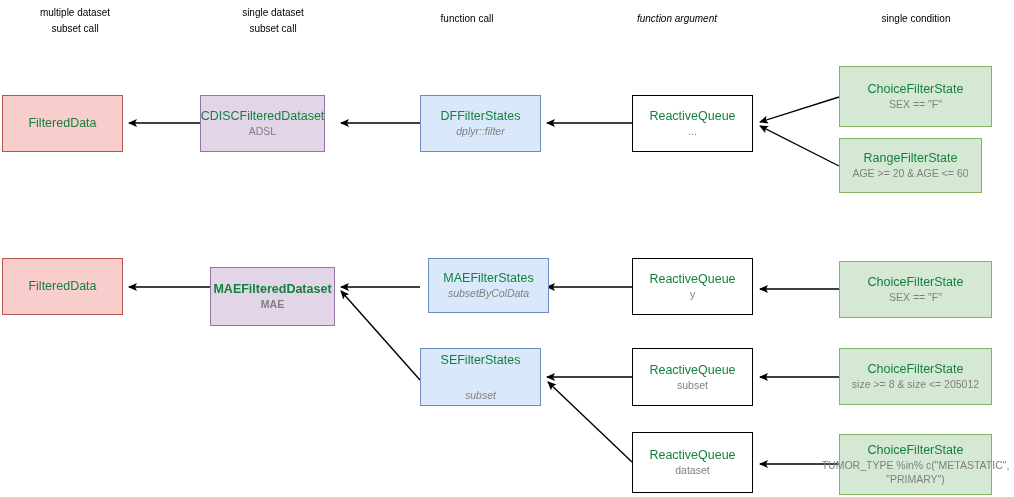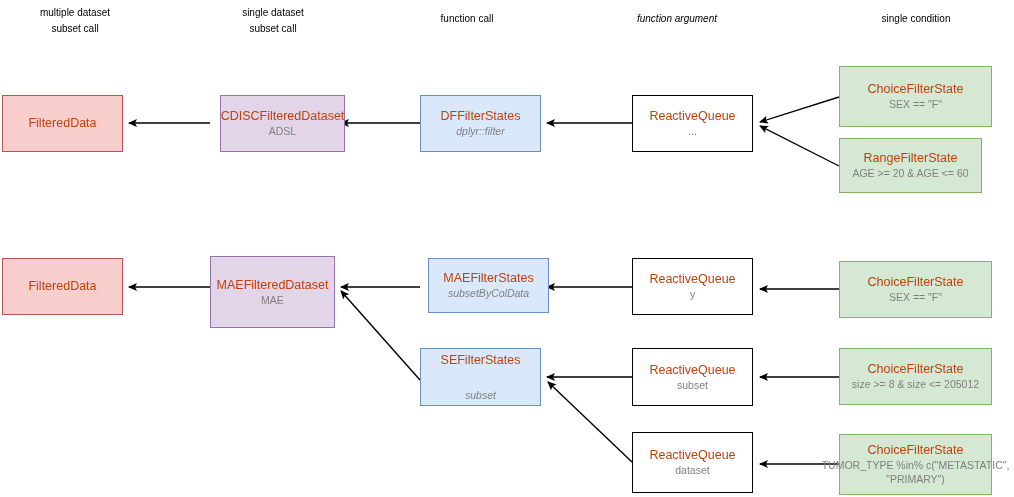--- a/index.html
+++ b/index.html
@@ -32,21 +32,21 @@
     display: flex;
     flex-direction: column;
     align-items: center;
     justify-content: center;
     text-align: center;
     border: 1px solid #000000;
   }
   .node .title {
     font-size: 12.5px;
     line-height: 15px;
-    color: #c2410c;
+    color: #15803d;
     white-space: nowrap;
   }
   .node .sub {
     font-size: 10.5px;
     line-height: 14px;
     color: #808080;
     white-space: nowrap;
   }
   .node .sub.wrap {
     white-space: normal;
@@ -120,21 +120,21 @@
       <div class="col-header" style="left: 208px; top: 5px; width: 130px;">single dataset
 subset call</div>
       <div class="col-header" style="left: 404px; top: 11px; width: 126px;">function call</div>
       <div class="col-header" style="left: 604px; top: 11px; width: 146px; font-style: italic;">function argument</div>
       <div class="col-header" style="left: 845px; top: 11px; width: 142px;">single condition</div>
     </div>
   <div id="nodes-layer">
       <div class="node n-pink" style="left: 2px; top: 95px; width: 121px; height: 57px;">
         <div class="title">FilteredData</div>
       </div>
-      <div class="node n-purple" style="left: 220px; top: 95px; width: 125px; height: 57px;">
+      <div class="node n-purple" style="left: 200px; top: 95px; width: 125px; height: 57px;">
         <div class="title">CDISCFilteredDataset</div>
         <div class="sub">ADSL</div>
       </div>
       <div class="node n-blue" style="left: 420px; top: 95px; width: 121px; height: 57px;">
         <div class="title">DFFilterStates</div>
         <div class="sub italic">dplyr::filter</div>
       </div>
       <div class="node n-white" style="left: 632px; top: 95px; width: 121px; height: 57px;">
         <div class="title">ReactiveQueue</div>
         <div class="sub">...</div>
@@ -143,21 +143,21 @@
         <div class="title">ChoiceFilterState</div>
         <div class="sub">SEX == "F"</div>
       </div>
       <div class="node n-green" style="left: 839px; top: 138px; width: 143px; height: 55px;">
         <div class="title">RangeFilterState</div>
         <div class="sub">AGE &gt;= 20 &amp; AGE &lt;= 60</div>
       </div>
       <div class="node n-pink" style="left: 2px; top: 258px; width: 121px; height: 57px;">
         <div class="title">FilteredData</div>
       </div>
-      <div class="node n-purple" style="left: 210px; top: 256px; width: 125px; height: 72px;">
+      <div class="node n-purple" style="left: 210px; top: 267px; width: 125px; height: 59px; font-weight: bold;">
         <div class="title">MAEFilteredDataset</div>
         <div class="sub">MAE</div>
       </div>
       <div class="node n-blue" style="left: 428px; top: 258px; width: 121px; height: 55px;">
         <div class="title">MAEFilterStates</div>
         <div class="sub italic">subsetByColData</div>
       </div>
       <div class="node n-blue" style="left: 420px; top: 348px; width: 121px; height: 58px; gap: 20px;">
         <div class="title">SEFilterStates</div>
         <div class="sub italic">subset</div>

